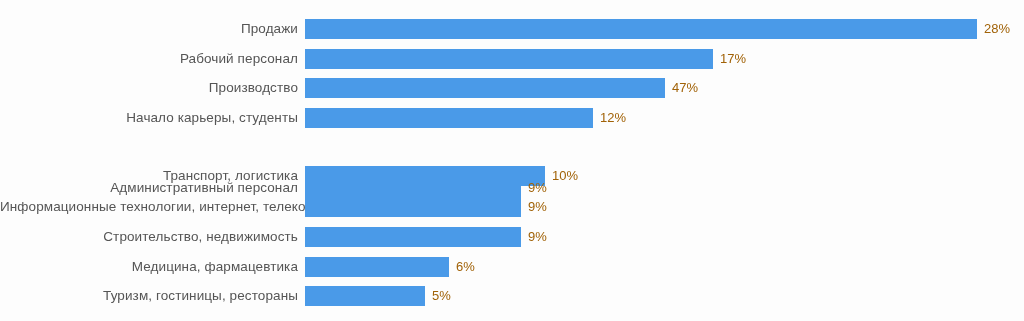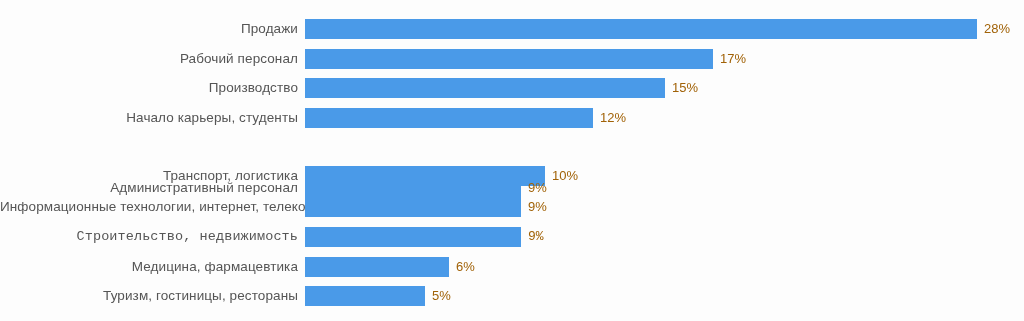--- a/index.html
+++ b/index.html
@@ -75,21 +75,21 @@
       <div class="cat-label">Рабочий персонал</div>
       <div class="bar-wrap">
         <div class="bar" style="width: 408px; background: rgb(74, 154, 232);"></div>
         <div class="bar-value">17%</div>
       </div>
     </div>
     <div class="bar-row" style="top: 78.4px;">
       <div class="cat-label">Производство</div>
       <div class="bar-wrap">
         <div class="bar" style="width: 360px; background: rgb(74, 154, 232);"></div>
-        <div class="bar-value">15%</div>
+        <div class="bar-value">47%</div>
       </div>
     </div>
     <div class="bar-row" style="top: 108.1px;">
       <div class="cat-label">Начало карьеры, студенты</div>
       <div class="bar-wrap">
         <div class="bar" style="width: 288px; background: rgb(74, 154, 232);"></div>
         <div class="bar-value">12%</div>
       </div>
     </div>
     <div class="bar-row" style="top: 142px; margin-top: 24px;">
@@ -106,21 +106,21 @@
         <div class="bar-value">9%</div>
       </div>
     </div>
     <div class="bar-row" style="top: 197.2px;">
       <div class="cat-label">Информационные технологии, интернет, телеком</div>
       <div class="bar-wrap">
         <div class="bar" style="width: 216px; background: rgb(74, 154, 232);"></div>
         <div class="bar-value">9%</div>
       </div>
     </div>
-    <div class="bar-row" style="top: 226.9px; font-family: Liberation Mono, monospace;">
+    <div class="bar-row" style="top: 226.9px;">
       <div class="cat-label">Строительство, недвижимость</div>
       <div class="bar-wrap">
         <div class="bar" style="width: 216px; background: rgb(74, 154, 232);"></div>
         <div class="bar-value">9%</div>
       </div>
     </div>
     <div class="bar-row" style="top: 256.6px;">
       <div class="cat-label">Медицина, фармацевтика</div>
       <div class="bar-wrap">
         <div class="bar" style="width: 144px; background: rgb(74, 154, 232);"></div>

